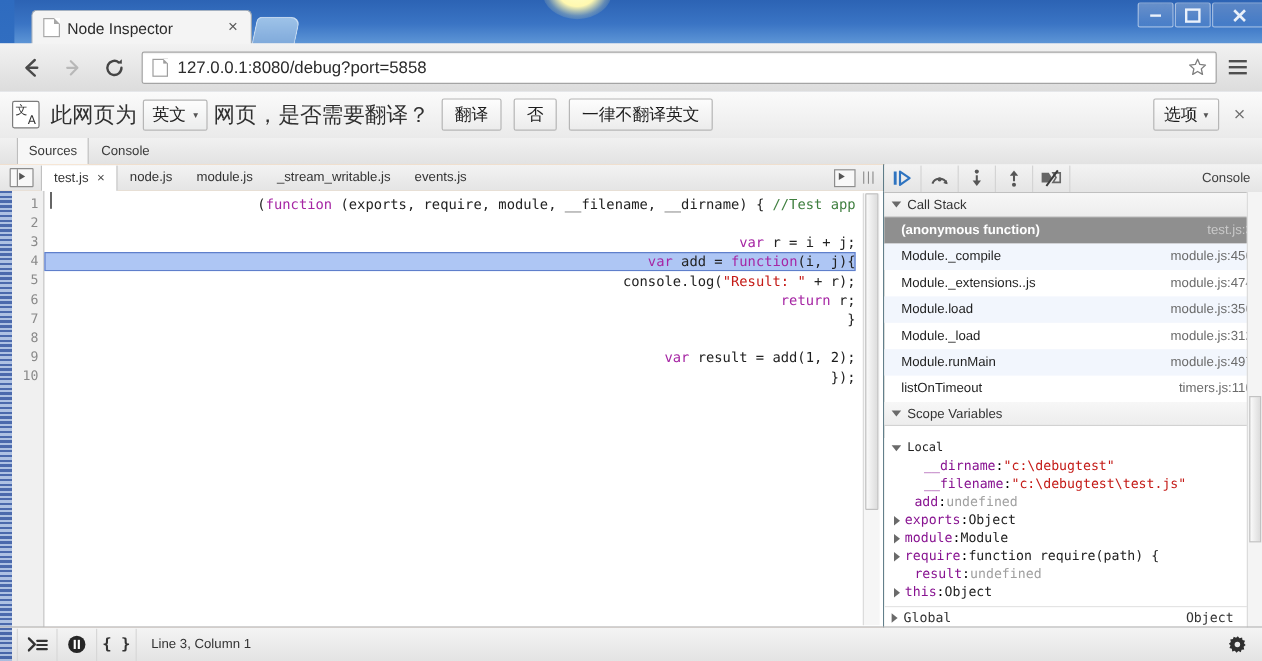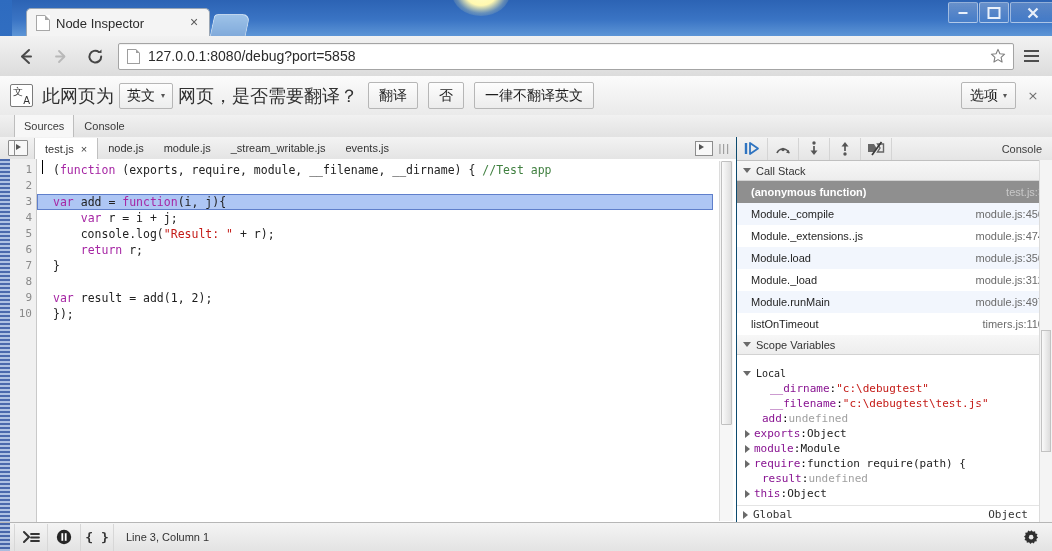--- a/index.html
+++ b/index.html
@@ -240,21 +240,21 @@
   }
   .gutter {
     position: absolute; left: 10px; top: 0; width: 26px; bottom: 0;
     background: #f0f0f0; border-right: 1px solid #c9c9c9;
   }
   .code-area {
     position: absolute; left: 37px; top: 0; right: 23px; bottom: 0;
     font-family: "DejaVu Sans Mono", "Liberation Mono", monospace;
     font-size: 11.5px; line-height: 16px;
   }
-  .code-line { height: 16px; white-space: pre; padding-left: 16px; color: #222; }
+  .code-line { height: 16px; white-space: pre; padding-left: 16px; color: #222; text-align: right; }
   .code-line.exec { background: #aec6f4; box-shadow: 0 0 0 1px #5f7fcb inset; }
   .ln {
     position: absolute; left: 10px; width: 22px; height: 16px; line-height: 16px;
     text-align: right; font-family: "DejaVu Sans Mono", "Liberation Mono", monospace;
     font-size: 11px; color: #8a8a8a;
   }
   .kw  { color: #a626a4; }
   .str { color: #c41a16; }
   .cmt { color: #3f7f3f; }
   .num { color: #1c1c1c; }
@@ -502,22 +502,22 @@
         <div class="ln" style="top:67px">5</div>
         <div class="ln" style="top:83px">6</div>
         <div class="ln" style="top:99px">7</div>
         <div class="ln" style="top:115px">8</div>
         <div class="ln" style="top:131px">9</div>
         <div class="ln" style="top:147px">10</div>
 
         <div class="code-area" style="padding-top:3px">
           <div class="code-line"><span class="code-seg">(</span><span class="kw">function</span><span> (exports, require, module, __filename, __dirname) { </span><span class="cmt">//Test app</span></div>
           <div class="code-line"> </div>
+          <div class="code-line">    <span class="kw">var</span><span> r = i + j;</span></div>
           <div class="code-line exec"><span class="caret-bar"></span><span class="kw">var</span><span> add = </span><span class="kw">function</span><span>(i, j){</span></div>
-          <div class="code-line">    <span class="kw">var</span><span> r = i + j;</span></div>
           <div class="code-line">    console.log(<span class="str">"Result: "</span><span> + r);</span></div>
           <div class="code-line">    <span class="kw">return</span><span> r;</span></div>
           <div class="code-line">}</div>
           <div class="code-line"> </div>
           <div class="code-line"><span class="kw">var</span><span> result = add(</span><span class="num">1</span><span>, </span><span class="num">2</span><span>);</span></div>
           <div class="code-line">});</div>
         </div>
 
         <div class="ed-scroll">
           <div class="thumb"></div>

